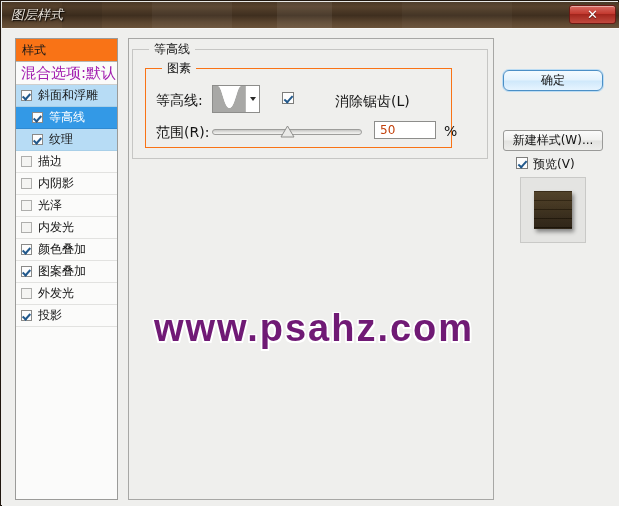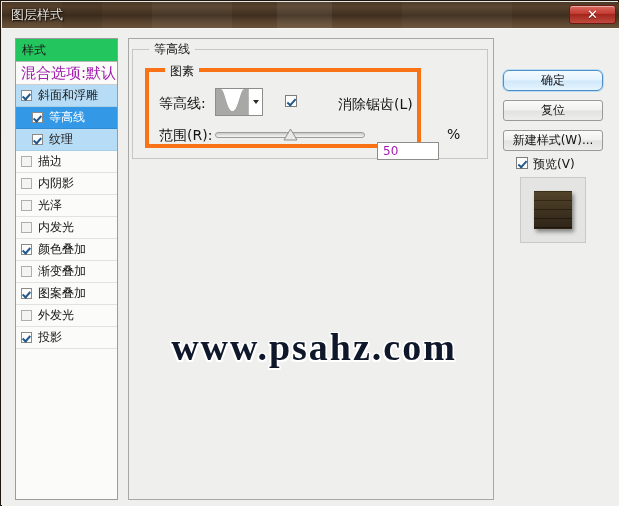--- a/index.html
+++ b/index.html
@@ -33,20 +33,21 @@
     width: 617px;
     height: 26px;
     background:
       linear-gradient(180deg,
         #4a3826 0%,
         #56412c 18%,
         #3f2f1f 52%,
         #5b452f 78%,
         #6a5239 100%);
     overflow: hidden;
+    font-style: italic;
   }
   #titlebar .glass-streak {
     position: absolute;
     top: 0;
     height: 26px;
     background: rgba(255,255,255,0.045);
   }
   #titlebar .s1 { left: 150px; width: 80px; }
   #titlebar .s2 { left: 275px; width: 55px; background: rgba(255,255,255,0.065); }
   #titlebar .s3 { left: 400px; width: 110px; background: rgba(255,255,255,0.03); }
@@ -110,21 +111,21 @@
     background: #fbfbfa;
     border: 1px solid #9b9b99;
   }
   #styles-header {
     position: absolute;
     left: 0; top: 0;
     width: 101px;
     height: 23px;
     box-sizing: border-box;
     border-bottom: 1px solid #b6b6b4;
-    background: #22c55e;
+    background: #f97316;
     padding-left: 6px;
     line-height: 22px;
     font-size: 12px;
     color: #1a1a1a;
   }
   #blend-row {
     position: absolute;
     left: 0; top: 23px;
     width: 101px;
     height: 23px;
@@ -224,24 +225,24 @@
     font-size: 12px;
     color: #141414;
     white-space: nowrap;
   }
 
   
   #grp-elements {
     position: absolute;
     left: 12px;
     top: 18px;
-    width: 276px;
+    width: 307px;
     height: 80px;
     box-sizing: border-box;
-    border: 4px solid #f97316;
+    border: 1px solid #f97316;
   }
 
   .field-label {
     position: absolute;
     font-size: 14px;
     color: #141414;
     white-space: nowrap;
   }
 
   
@@ -349,41 +350,40 @@
     position: absolute;
     left: 228px;
     top: 52px;
     width: 62px;
     height: 18px;
     box-sizing: border-box;
     border: 1px solid #8d8d8b;
     background: #ffffff;
     font-family: "DejaVu Sans", "Liberation Sans", sans-serif;
     font-size: 12px;
-    color: #a21caf;
+    color: #c2410c;
     padding: 0 0 8px 5px;
     line-height: 16px;
-    margin-top: 18px;
   }
   #range-unit {
     left: 298px;
     top: 54px;
   }
 
   
   #watermark {
     position: absolute;
     left: 20px;
-    top: 286px;
+    top: 268px;
     width: 330px;
     text-align: center;
-    font-family: Liberation Serif, serif;
+    font-family: Liberation Sans, sans-serif;
     font-size: 38px;
     font-weight: bold;
-    color: #0f172a;
+    color: #701a75;
     letter-spacing: 2px;
     white-space: nowrap;
     text-shadow:
       -1.5px -1.5px 0 #ffffff,  1.5px -1.5px 0 #ffffff,
       -1.5px  1.5px 0 #ffffff,  1.5px  1.5px 0 #ffffff,
       -1.5px 0 0 #ffffff, 1.5px 0 0 #ffffff,
        0 -1.5px 0 #ffffff, 0 1.5px 0 #ffffff;
   }
 
   
@@ -517,24 +517,20 @@
           </div>
           <div class="eff-row">
             <div class="cb off"></div>
             <div class="eff-label">内发光</div>
           </div>
           <div class="eff-row">
             <div class="cb on"></div>
             <div class="eff-label">颜色叠加</div>
           </div>
           <div class="eff-row">
-            <div class="cb off"></div>
-            <div class="eff-label">渐变叠加</div>
-          </div>
-          <div class="eff-row">
             <div class="cb on"></div>
             <div class="eff-label">图案叠加</div>
           </div>
           <div class="eff-row">
             <div class="cb off"></div>
             <div class="eff-label">外发光</div>
           </div>
           <div class="eff-row">
             <div class="cb on"></div>
             <div class="eff-label">投影</div>
@@ -575,21 +571,20 @@
           </div>
           <div id="range-input">50</div>
           <div id="range-unit" class="field-label">%</div>
         </div>
       </div>
 
       <div id="watermark">www.psahz.com</div>
     </div>
 
     <div id="btn-ok" class="dlg-btn">确定</div>
-    <div id="btn-reset" class="dlg-btn">复位</div>
     <div id="btn-newstyle" class="dlg-btn">新建样式(W)...</div>
 
     <div id="preview-check"></div>
     <div id="preview-label">预览(V)</div>
 
     <div id="preview-box">
       <div id="preview-swatch"></div>
     </div>
 
   </div>

